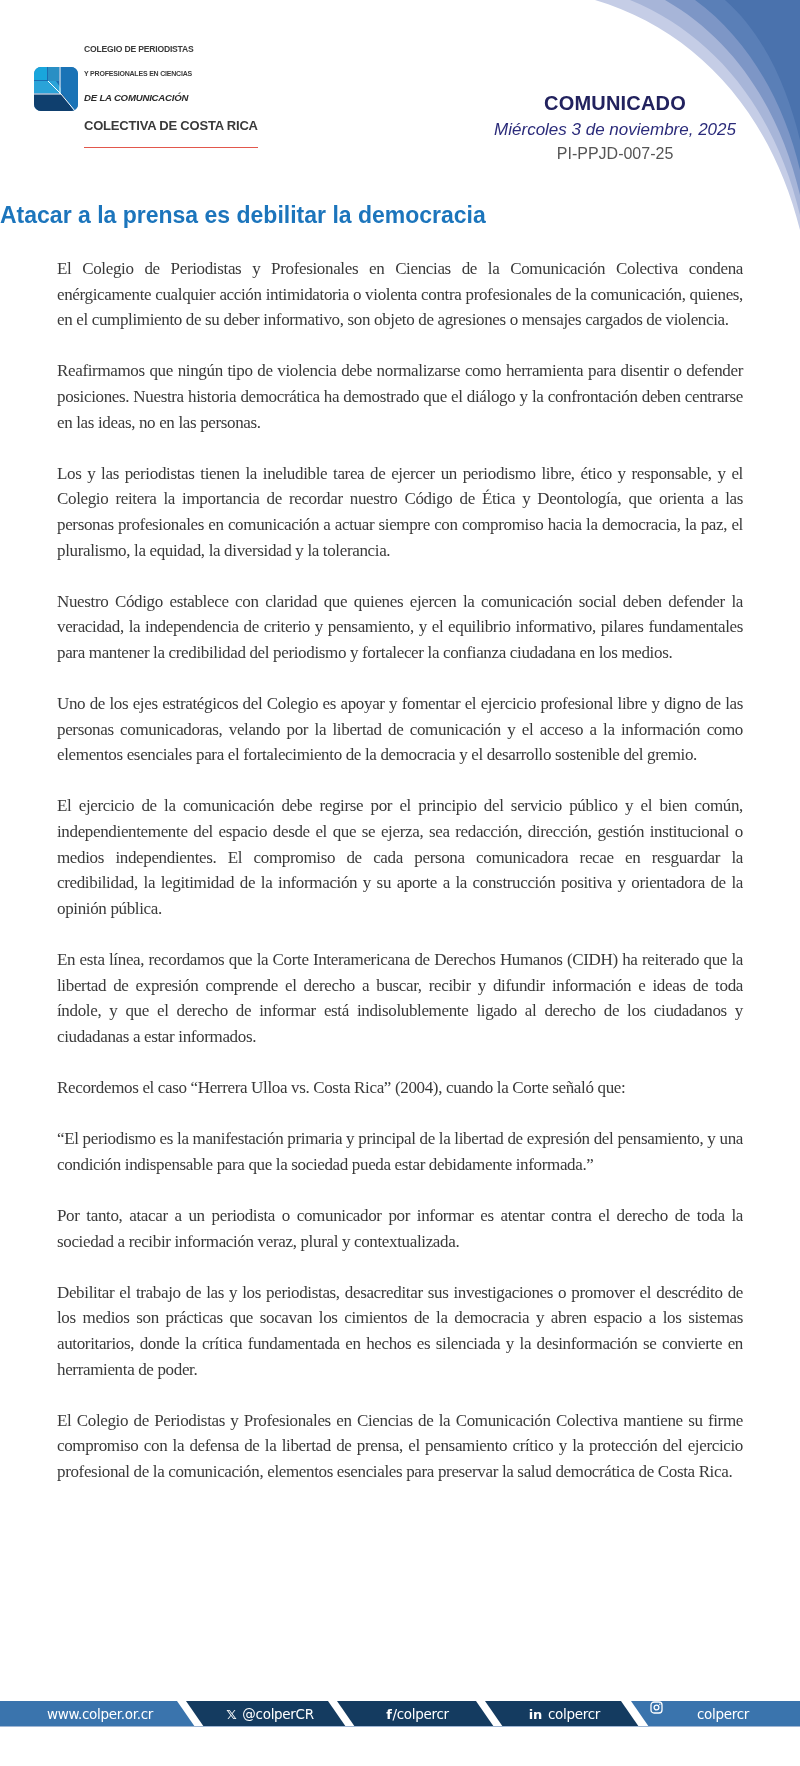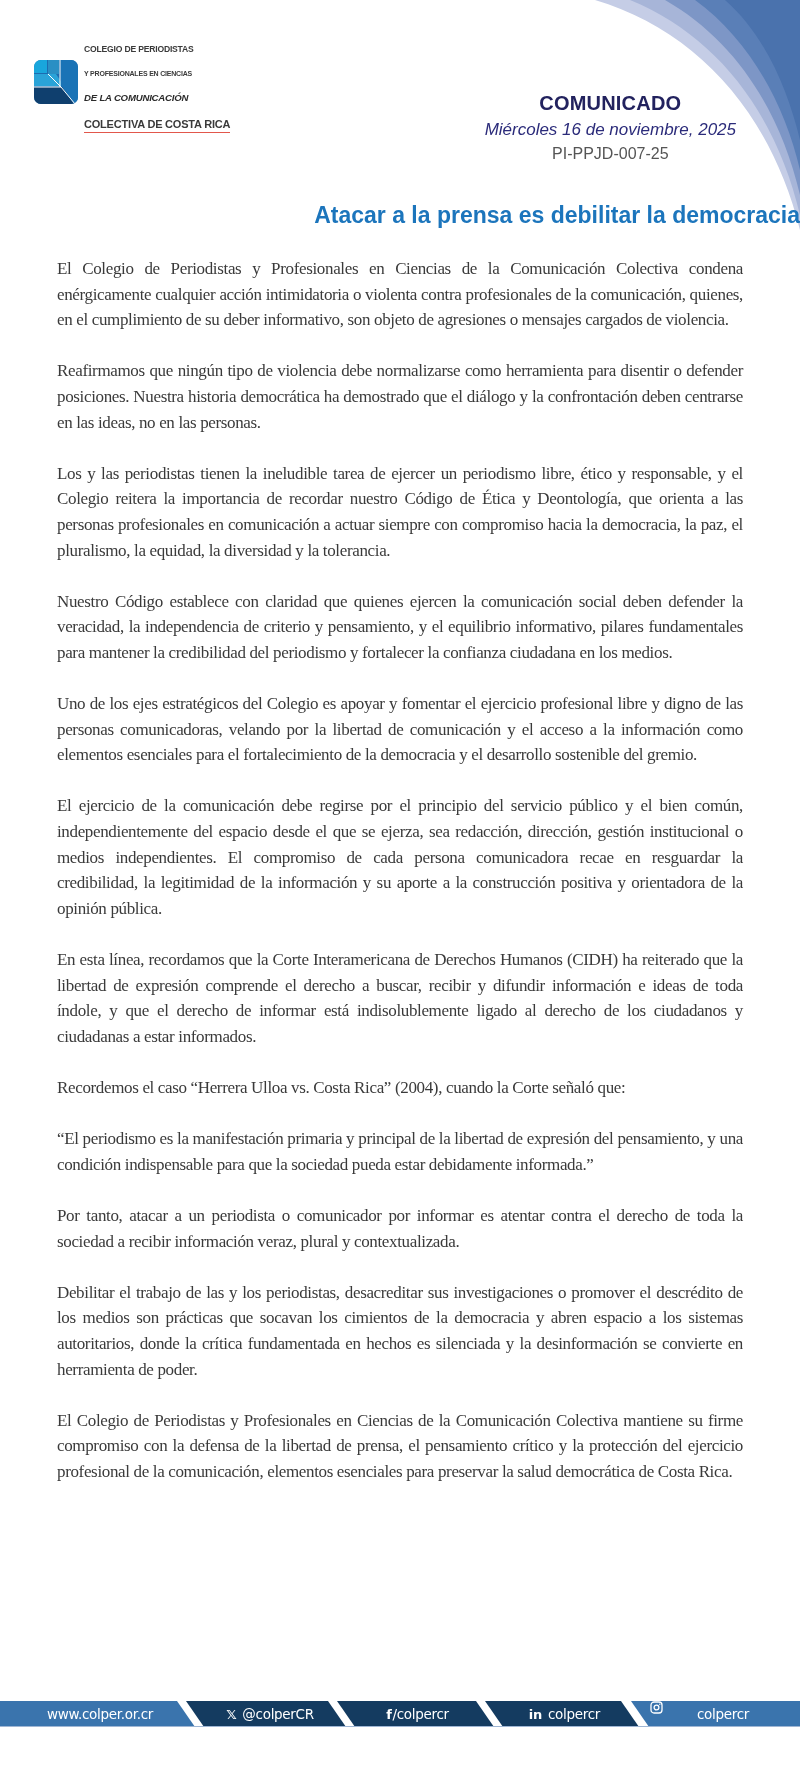--- a/index.html
+++ b/index.html
@@ -11,30 +11,30 @@
   .swoosh { position: absolute; top: 0; right: 0; width: 320px; height: 230px; }
   .logo { position: absolute; left: 34px; top: 29px; display: flex; align-items: center; }
   .logo-mark { width: 44px; height: 44px; }
   .logo-text {
     margin-left: 6px; font-family: "Liberation Sans", sans-serif; font-weight: bold;
     color: #3a3a3a; line-height: 1; letter-spacing: -0.2px;
   }
   .logo-text .l1 { font-size: 8.6px; }
   .logo-text .l2 { font-size: 7px; }
   .logo-text .l3 { font-size: 9.6px; color: #2b2b2b; font-style: italic; }
-  .logo-text .l4 { font-size: 11px; padding-bottom: 2px; border-bottom: 1.5px solid #e2574c; display: inline-block; }
+  .logo-text .l4 { font-size: 13px; padding-bottom: 15px; border-bottom: 1.5px solid #e2574c; display: inline-block; }
   .logo-text div { margin-bottom: 1px; margin-top: 16px; }
 
   .header-right { position: absolute; right: 64px; top: 92px; text-align: center; }
   .comunicado { font-size: 20px; font-weight: bold; color: #22225e; letter-spacing: 0.2px; }
   .date { font-size: 17px; font-style: italic; color: #2b2b7a; margin-top: 5px; }
   .ref { font-size: 16px; color: #555555; margin-top: 5px; }
 
   .title {
-    position: absolute; top: 202px; left: 0; width: 800px; text-align: right;
+    position: absolute; top: 202px; left: 0; width: 800px; text-align: left;
     font-size: 23px; font-weight: bold; color: #1c75bc;
     font-family: "Liberation Sans Narrow", "Liberation Sans", sans-serif;
   }
 
   .body {
     position: absolute; left: 57px; top: 256px; width: 686px;
     font-family: Liberation Serif, serif; font-size: 17px; line-height: 25.6px;
     color: #3a3a3a; text-align: justify; letter-spacing: -0.35px;
   }
   .body p { margin: 0 0 25.6px 0; }
@@ -81,21 +81,21 @@
   <div class="logo-text">
     <div class="l1">COLEGIO DE PERIODISTAS</div>
     <div class="l2">Y PROFESIONALES EN CIENCIAS</div>
     <div class="l3">DE LA COMUNICACIÓN</div>
     <div class="l4">COLECTIVA DE COSTA RICA</div>
   </div>
 </div>
 
 <div class="header-right">
   <div class="comunicado">COMUNICADO</div>
-  <div class="date">Miércoles 16 de noviembre, 2025</div>
+  <div class="date">Miércoles 3 de noviembre, 2025</div>
   <div class="ref">PI-PPJD-007-25</div>
 </div>
 
 <h1 class="title" style="margin:0;">Atacar a la prensa es debilitar la democracia</h1>
 
 <div class="body">
   <p>El Colegio de Periodistas y Profesionales en Ciencias de la Comunicación Colectiva condena enérgicamente cualquier acción intimidatoria o violenta contra profesionales de la comunicación, quienes, en el cumplimiento de su deber informativo, son objeto de agresiones o mensajes cargados de violencia.</p>
   <p>Reafirmamos que ningún tipo de violencia debe normalizarse como herramienta para disentir o defender posiciones. Nuestra historia democrática ha demostrado que el diálogo y la confrontación deben centrarse en las ideas, no en las personas.</p>
   <p>Los y las periodistas tienen la ineludible tarea de ejercer un periodismo libre, ético y responsable, y el Colegio reitera la importancia de recordar nuestro Código de Ética y Deontología, que orienta a las personas profesionales en comunicación a actuar siempre con compromiso hacia la democracia, la paz, el pluralismo, la equidad, la diversidad y la tolerancia.</p>
   <p>Nuestro Código establece con claridad que quienes ejercen la comunicación social deben defender la veracidad, la independencia de criterio y pensamiento, y el equilibrio informativo, pilares fundamentales para mantener la credibilidad del periodismo y fortalecer la confianza ciudadana en los medios.</p>

